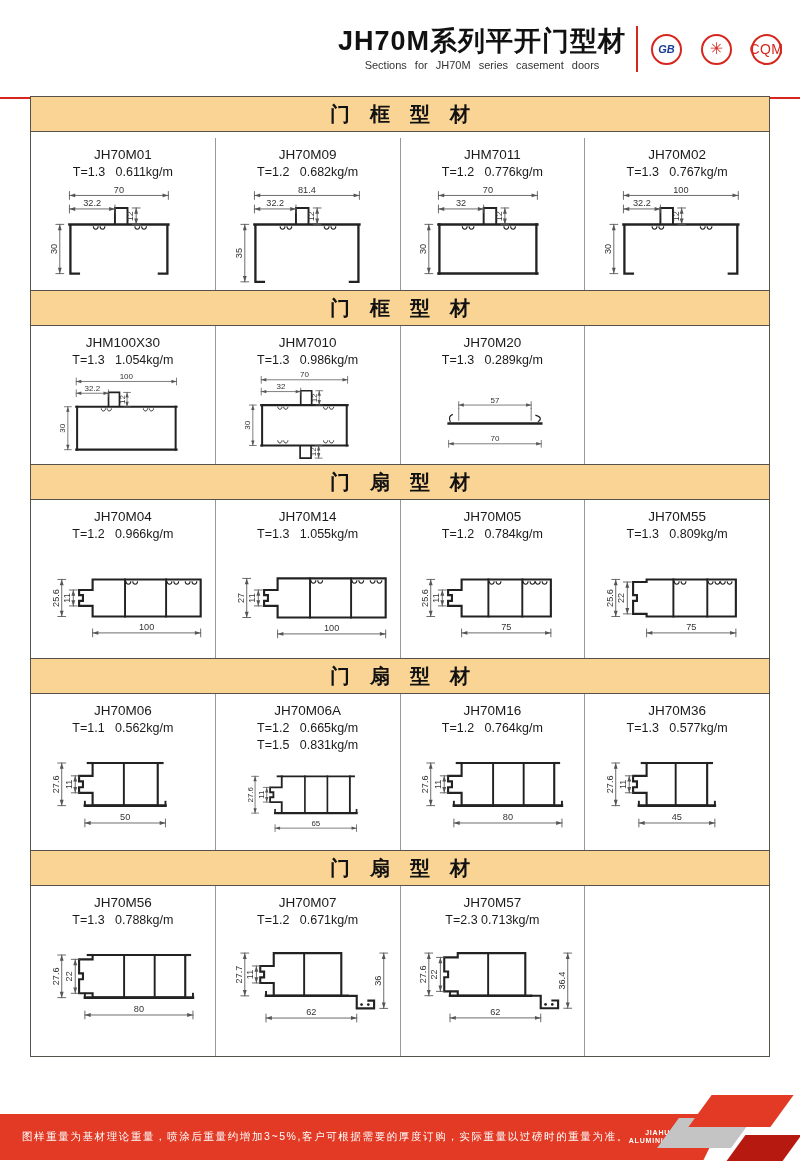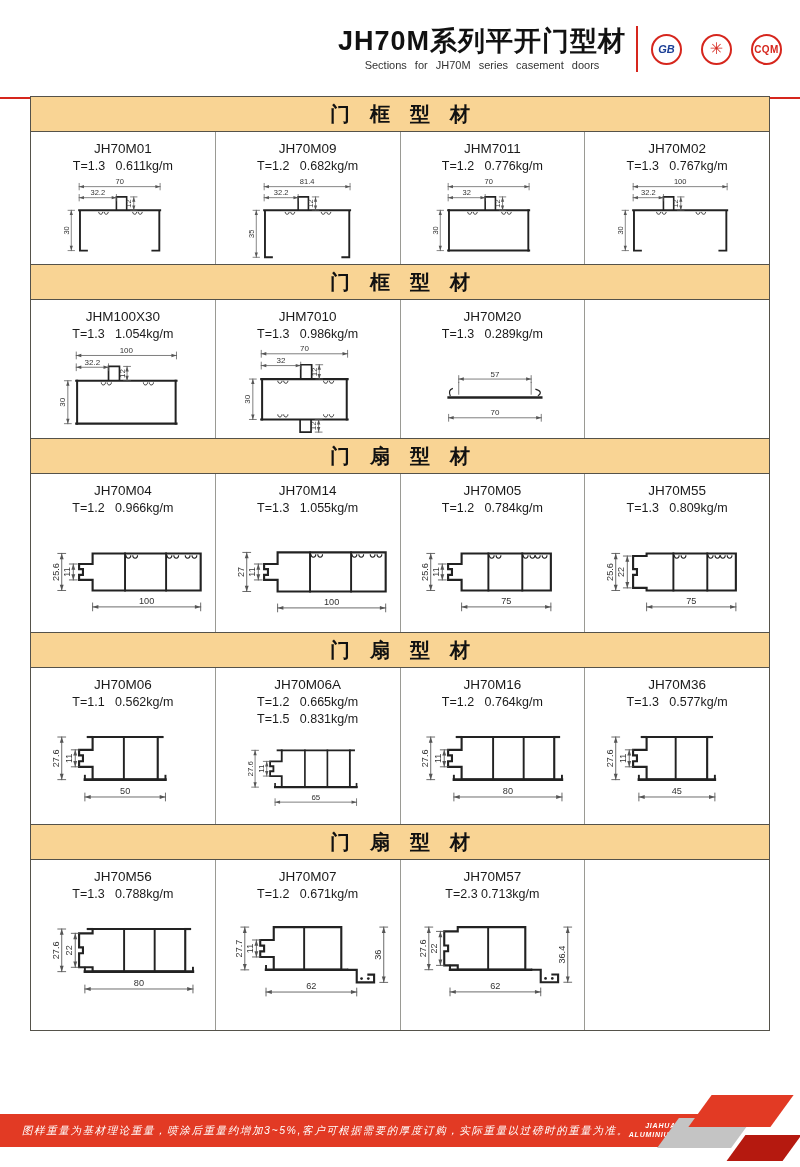--- a/index.html
+++ b/index.html
@@ -10,44 +10,44 @@
   .hdr{position:absolute;top:26px;right:14px;display:flex;align-items:center;}
   .hdr-text{text-align:center;margin-right:10px;}
   .hdr-title{font-size:27px;font-weight:bold;color:#111;letter-spacing:1px;line-height:1.1;}
   .hdr-sub{font-size:11px;color:#333;margin-top:2px;word-spacing:5px;}
   .hdr-divider{width:2px;height:46px;background:var(--red);margin-right:13px;}
   .logos{display:flex;gap:19px;align-items:center;margin-right:4px;}
   .logo{width:31px;height:31px;border:2px solid var(--red);border-radius:50%;
         display:flex;align-items:center;justify-content:center;box-sizing:border-box;background:#fff;}
   .logo-gb span{color:#1b3f96;font-weight:bold;font-style:italic;font-size:11px;}
   .logo-star span{color:var(--red);font-size:16px;line-height:1;}
-  .logo-cqm span{color:var(--red);font-weight:bold;font-size:10px;letter-spacing:.4px;}
+  .logo-cqm span{color:var(--red);font-weight:normal;font-size:14px;letter-spacing:.4px;}
 
   .rule{position:absolute;top:97px;left:0;width:800px;height:2px;background:var(--red);}
 
   
   #ptable{position:absolute;top:96px;left:30px;width:740px;border:1px solid #55524a;background:#fff;box-sizing:border-box;}
   .sec-h{height:34px;display:flex;align-items:center;justify-content:center;background:var(--tan);
          border-bottom:1px solid #55524a;font-size:20px;font-weight:bold;color:#111;
          letter-spacing:20px;text-indent:20px;}
   .sec + .sec .sec-h{border-top:1px solid #55524a;}
   .sec-body{display:flex;}
   .cell{flex:1 1 0;min-width:0;display:flex;flex-direction:column;align-items:center;
         padding-top:9px;box-sizing:border-box;overflow:hidden;}
   .cell + .cell{border-left:1px solid #9a9a94;}
   .cname{font-size:13.5px;color:#1a1a1a;}
   .cspec{font-size:12.5px;color:#1a1a1a;margin-top:3px;white-space:pre;}
   svg.drawing{margin-top:1px;display:block;}
   svg.drawing text{font-family:"Liberation Sans",sans-serif;}
 
   
   .footer{position:absolute;left:0;top:1106px;width:800px;height:61px;}
-  .band{position:absolute;left:0;top:8px;width:726px;height:33px;background:var(--band);
+  .band{position:absolute;left:0;top:8px;width:726px;height:46px;background:var(--band);
         clip-path:polygon(0 0,100% 0,96.9% 100%,0 100%);
-        display:flex;align-items:center;color:#fff;z-index:1;font-style:italic;}
+        display:flex;align-items:center;color:#fff;z-index:1;}
   .note{margin-left:22px;font-size:10.5px;letter-spacing:1.6px;white-space:nowrap;}
   .brand{margin-left:auto;text-align:right;font-size:7px;font-weight:bold;letter-spacing:.8px;line-height:1.15;}
   .vbar{width:1px;height:20px;background:#fff;margin:0 6px;}
   .pnum{font-size:21px;font-weight:bold;margin-right:38px;letter-spacing:1px;}
   .shp{position:absolute;transform:skewX(-36deg);}
   .shp-g1{left:668px;top:12px;width:74px;height:30px;background:#c4c4c4;z-index:2;}
   .shp-r2{left:736px;top:29px;width:56px;height:26px;background:#b5190f;z-index:3;}
   .shp-r1{left:700px;top:-11px;width:82px;height:32px;background:var(--band);z-index:4;}
 </style>
 </head>
@@ -72,21 +72,21 @@
           <span>CQM</span>
         </div>
     </div>
   </div>
 
   <div class="rule"></div>
 
   <div id="ptable">
       <div class="sec">
         <div class="sec-h">门框型材</div>
-        <div class="sec-body" style="height: 132px;">
+        <div class="sec-body" style="height: 158px; align-items: flex-end;">
           <div class="cell">
             <div class="cname">JH70M01</div>
             <div class="cspec">T=1.3   0.611kg/m</div>
             <svg viewBox="0 0 175 114" width="170" height="110" class="drawing">
               <line x1="32" y1="46" x2="134.5" y2="46" stroke="#222" stroke-width="2.6" stroke-linecap="square"></line>
               <path d="M 79.15 46 V 29 H 92.15 V 46" fill="none" stroke="#222" stroke-width="2" stroke-linejoin="miter"></path>
               <path d="M 33 46 V 97 H 43" fill="none" stroke="#222" stroke-width="2.4" stroke-linejoin="miter"></path>
               <path d="M 133.5 46 V 97 H 123.5" fill="none" stroke="#222" stroke-width="2.4" stroke-linejoin="miter"></path>
               <path d="M 56.75 48 c 0 4 5 4 5 0 m 2 0 c 0 4 5 4 5 0" fill="none" stroke="#222" stroke-width="1.1" stroke-linejoin="miter"></path>
               <path d="M 99.8 48 c 0 4 5 4 5 0 m 2 0 c 0 4 5 4 5 0" fill="none" stroke="#222" stroke-width="1.1" stroke-linejoin="miter"></path>

